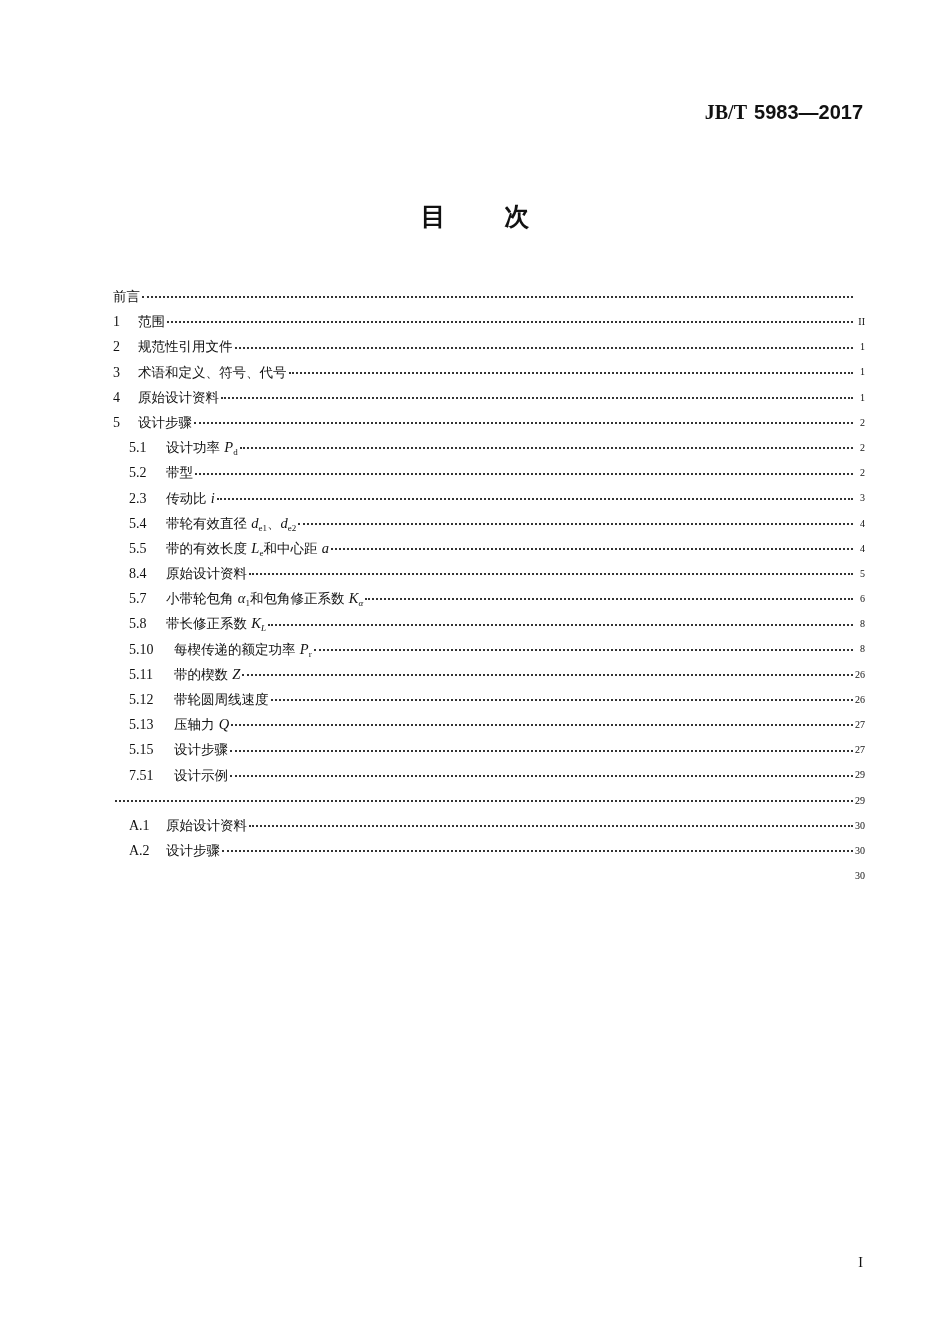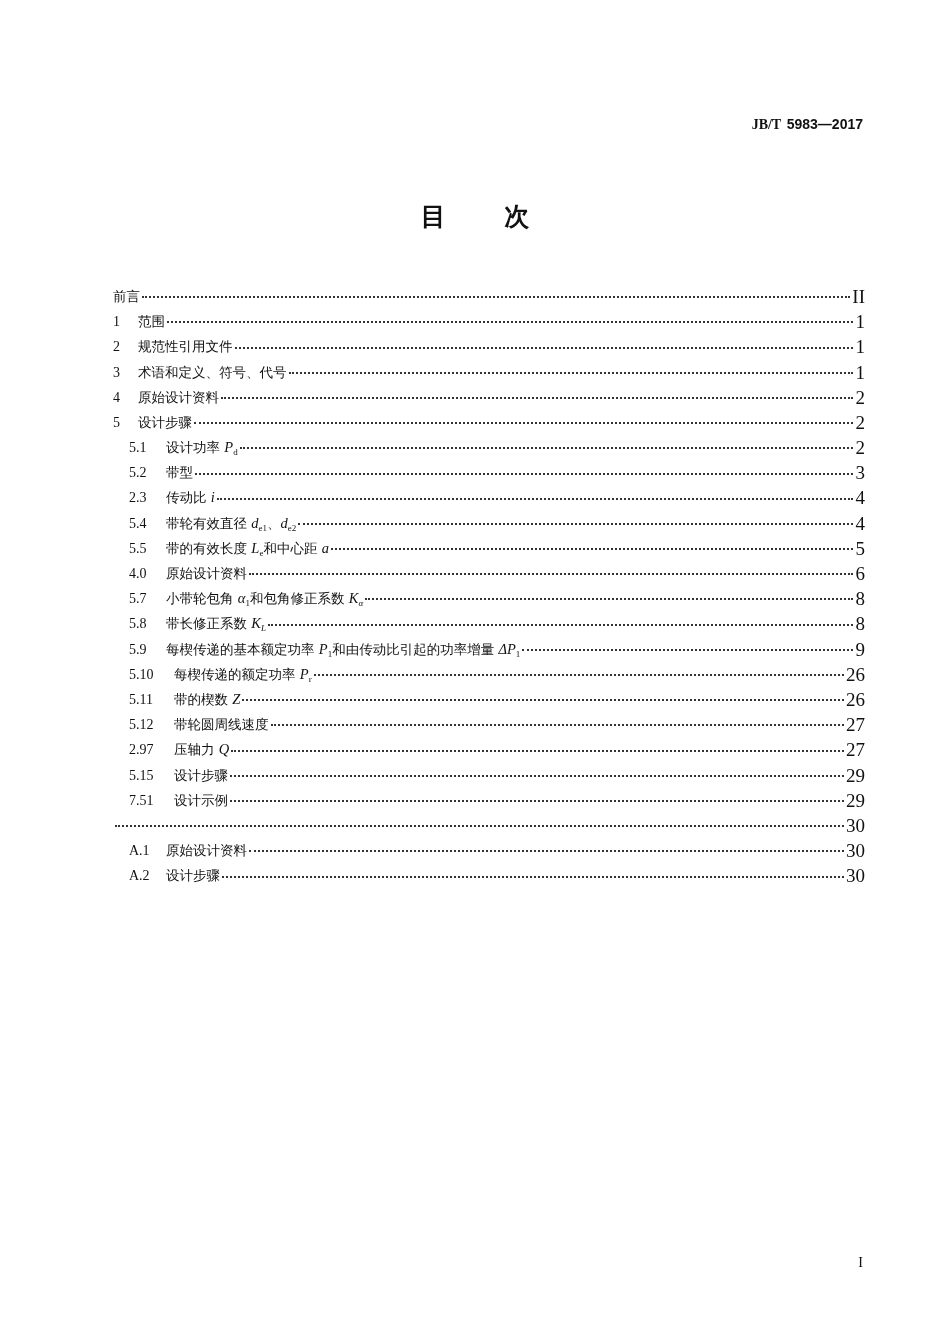--- a/index.html
+++ b/index.html
@@ -10,23 +10,23 @@
     body {
       width: 950px;
       height: 1326px;
       position: relative;
       overflow: hidden;
       font-family: "Liberation Serif", "DejaVu Serif", serif;
       color: #111111;
     }
     .doc-id {
       position: absolute;
-      top: 116px;
+      top: 101px;
       right: 87px;
-      font-size: 14px;
+      font-size: 20px;
       white-space: nowrap;
     }
     .doc-id .prefix {
       font-family: "Liberation Serif", serif;
       font-weight: bold;
     }
     .doc-id .num {
       font-family: "Liberation Sans", sans-serif;
       font-weight: bold;
       margin-left: 2px;
@@ -45,21 +45,21 @@
     .title .t1 { display: inline-block; margin-right: 50px; }
     .title .t2 { display: inline-block; }
     .toc {
       position: absolute;
       top: 284px;
       left: 113px;
       width: 752px;
     }
     .toc-row {
       display: flex;
-      align-items: flex-end;
+      align-items: flex-start;
       height: 25.2px;
       font-size: 14px;
       line-height: 25.2px;
       white-space: nowrap;
     }
     .toc-row.sub { padding-left: 16px; }
     .toc-num {
       display: inline-block;
       flex: 0 0 auto;
     }
@@ -92,21 +92,22 @@
       top: -4px;
       height: 4px;
       border-bottom: 2px dotted #333333;
       align-self: flex-end;
       margin-bottom: 7px;
     }
     .toc-page {
       flex: 0 0 auto;
       text-align: right;
       min-width: 10px;
-      font-size: 19px;
+      font-size: 10px;
+      margin-top: 25px;
     }
     .page-footer {
       position: absolute;
       top: 1255px;
       right: 87px;
       font-size: 14px;
     }
   </style>
 </head>
 <body>
@@ -181,63 +182,57 @@
       <span class="leader"></span>
       <span class="toc-page">4</span>
     </div>
     <div class="toc-row sub">
       <span class="toc-num">5.5</span>
       <span class="toc-text">带的有效长度 <i>L</i><sub>e</sub>和中心距 <i>a</i></span>
       <span class="leader"></span>
       <span class="toc-page">5</span>
     </div>
     <div class="toc-row sub">
-      <span class="toc-num">4.0</span>
+      <span class="toc-num">8.4</span>
       <span class="toc-text">原始设计资料</span>
       <span class="leader"></span>
       <span class="toc-page">6</span>
     </div>
     <div class="toc-row sub">
       <span class="toc-num">5.7</span>
       <span class="toc-text">小带轮包角 <i>α</i><sub>1</sub>和包角修正系数 <i>K</i><sub class="it">α</sub></span>
       <span class="leader"></span>
       <span class="toc-page">8</span>
     </div>
     <div class="toc-row sub">
       <span class="toc-num">5.8</span>
       <span class="toc-text">带长修正系数 <i>K</i><sub class="it">L</sub></span>
       <span class="leader"></span>
       <span class="toc-page">8</span>
     </div>
-    <div class="toc-row sub">
-      <span class="toc-num">5.9</span>
-      <span class="toc-text">每楔传递的基本额定功率 <i>P</i><sub>1</sub>和由传动比引起的功率增量 <i>ΔP</i><sub>1</sub></span>
-      <span class="leader"></span>
-      <span class="toc-page">9</span>
-    </div>
     <div class="toc-row sub wide">
       <span class="toc-num">5.10</span>
       <span class="toc-text">每楔传递的额定功率 <i>P</i><sub>r</sub></span>
       <span class="leader"></span>
       <span class="toc-page">26</span>
     </div>
     <div class="toc-row sub wide">
       <span class="toc-num">5.11</span>
       <span class="toc-text">带的楔数 <i>Z</i></span>
       <span class="leader"></span>
       <span class="toc-page">26</span>
     </div>
     <div class="toc-row sub wide">
       <span class="toc-num">5.12</span>
       <span class="toc-text">带轮圆周线速度</span>
       <span class="leader"></span>
       <span class="toc-page">27</span>
     </div>
     <div class="toc-row sub wide">
-      <span class="toc-num">2.97</span>
+      <span class="toc-num">5.13</span>
       <span class="toc-text">压轴力 <i>Q</i></span>
       <span class="leader"></span>
       <span class="toc-page">27</span>
     </div>
     <div class="toc-row sub wide">
       <span class="toc-num">5.15</span>
       <span class="toc-text">设计步骤</span>
       <span class="leader"></span>
       <span class="toc-page">29</span>
     </div>

